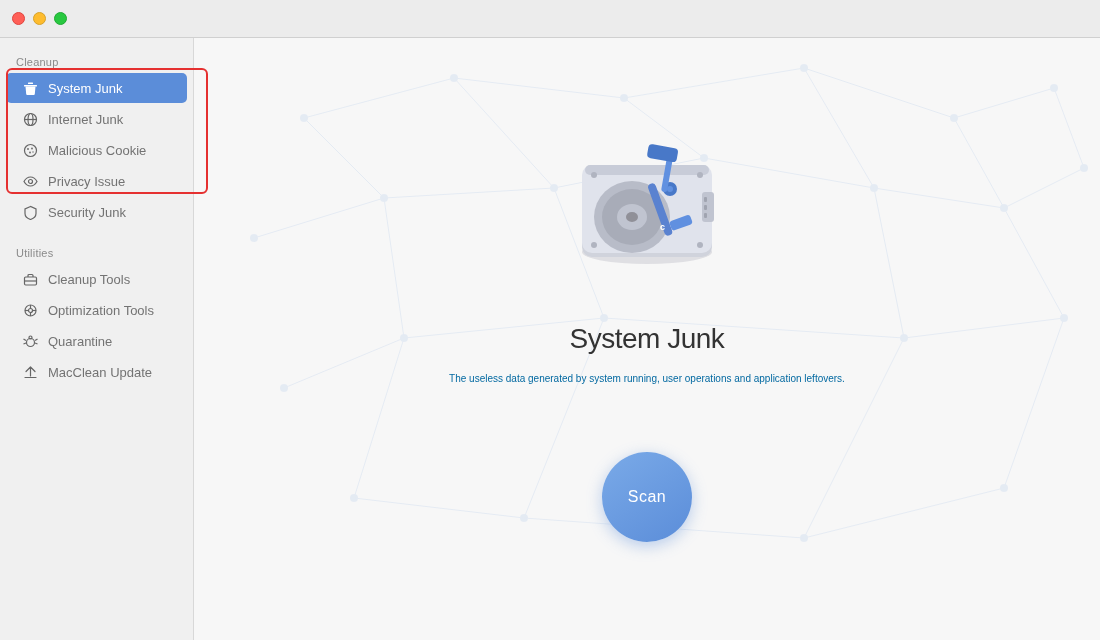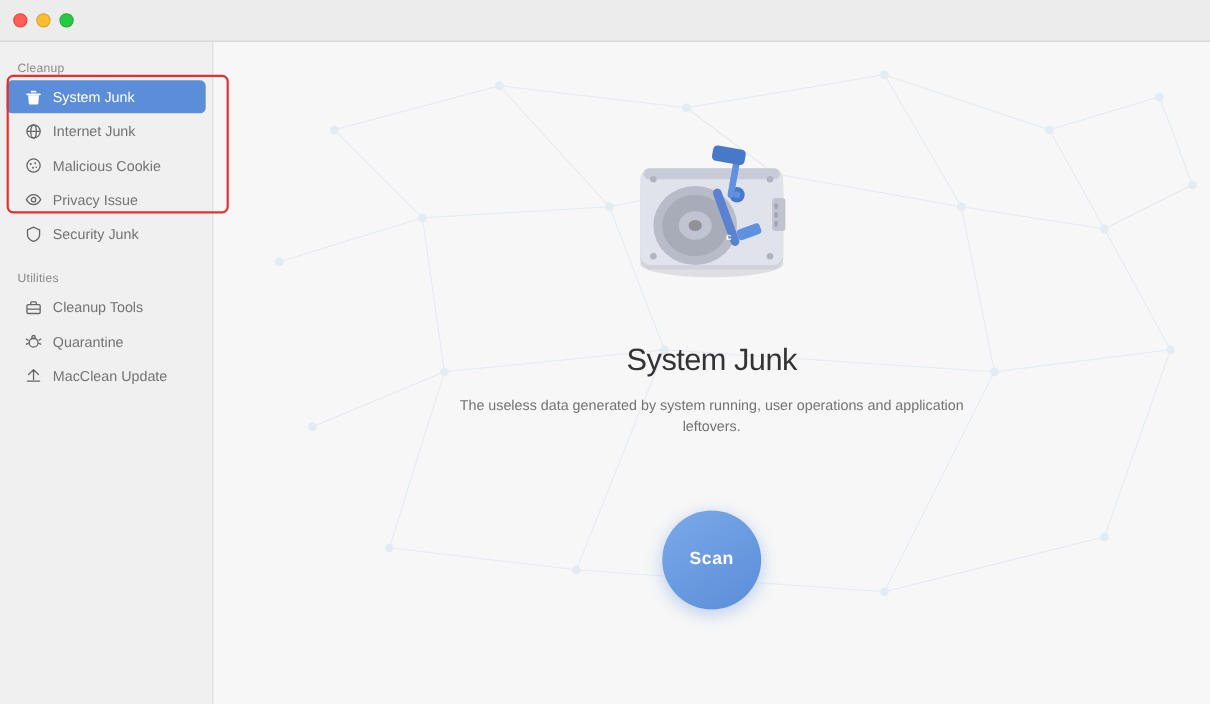--- a/index.html
+++ b/index.html
@@ -160,37 +160,37 @@
     }
 
     .content-title {
       font-size: 28px;
       font-weight: 300;
       color: #333;
       letter-spacing: -0.5px;
     }
 
     .content-description {
-      font-size: 13px;
-      color: #737373;
+      font-size: 10px;
+      color: #0369a1;
       text-align: center;
       max-width: 500px;
       line-height: 1.5;
     }
 
     .scan-button {
       width: 90px;
       height: 90px;
       border-radius: 50%;
       background: linear-gradient(145deg, #7aaae8, #5b8dd9);
       border: none;
       cursor: pointer;
       font-size: 16px;
       color: #fff;
-      font-weight: 700;
+      font-weight: 400;
       margin-top: 50px;
       box-shadow: 0 4px 15px rgba(91, 141, 217, 0.4);
       letter-spacing: 0.5px;
     }
   </style>
 </head>
 <body>
 
 <div class="titlebar">
   <div class="traffic-lights">
@@ -270,20 +270,33 @@
       <span class="sidebar-icon">
         <svg width="15" height="15" viewBox="0 0 15 15" fill="none">
           <rect x="1.5" y="5" width="12" height="8" rx="1.2" stroke="currentColor" stroke-width="1.2" fill="none"></rect>
           <path d="M5 5V3.5A1 1 0 016 2.5h3a1 1 0 011 1V5" stroke="currentColor" stroke-width="1.2" fill="none"></path>
           <line x1="1.5" y1="9" x2="13.5" y2="9" stroke="currentColor" stroke-width="1.2"></line>
         </svg>
       </span>
       <span class="sidebar-item-label">Cleanup Tools</span>
     </div>
 
+    <div class="sidebar-item">
+      <span class="sidebar-icon">
+        <svg width="15" height="15" viewBox="0 0 15 15" fill="none">
+          <circle cx="7.5" cy="7.5" r="5.5" stroke="currentColor" stroke-width="1.2" fill="none"></circle>
+          <circle cx="7.5" cy="7.5" r="2" stroke="currentColor" stroke-width="1.2" fill="none"></circle>
+          <line x1="7.5" y1="2" x2="7.5" y2="5.5" stroke="currentColor" stroke-width="1.2"></line>
+          <line x1="7.5" y1="9.5" x2="7.5" y2="13" stroke="currentColor" stroke-width="1.2"></line>
+          <line x1="2" y1="7.5" x2="5.5" y2="7.5" stroke="currentColor" stroke-width="1.2"></line>
+          <line x1="9.5" y1="7.5" x2="13" y2="7.5" stroke="currentColor" stroke-width="1.2"></line>
+        </svg>
+      </span>
+      <span class="sidebar-item-label">Optimization Tools</span>
+    </div>
 
     <div class="sidebar-item">
       <span class="sidebar-icon">
         <svg width="15" height="15" viewBox="0 0 15 15" fill="none">
           <circle cx="7.5" cy="8.5" r="4" stroke="currentColor" stroke-width="1.2" fill="none"></circle>
           <circle cx="7.5" cy="3.5" r="1.5" stroke="currentColor" stroke-width="1.2" fill="none"></circle>
           <line x1="3" y1="6.5" x2="0.5" y2="5" stroke="currentColor" stroke-width="1.2"></line>
           <line x1="3" y1="9" x2="0.5" y2="10" stroke="currentColor" stroke-width="1.2"></line>
           <line x1="12" y1="6.5" x2="14.5" y2="5" stroke="currentColor" stroke-width="1.2"></line>
           <line x1="12" y1="9" x2="14.5" y2="10" stroke="currentColor" stroke-width="1.2"></line>

